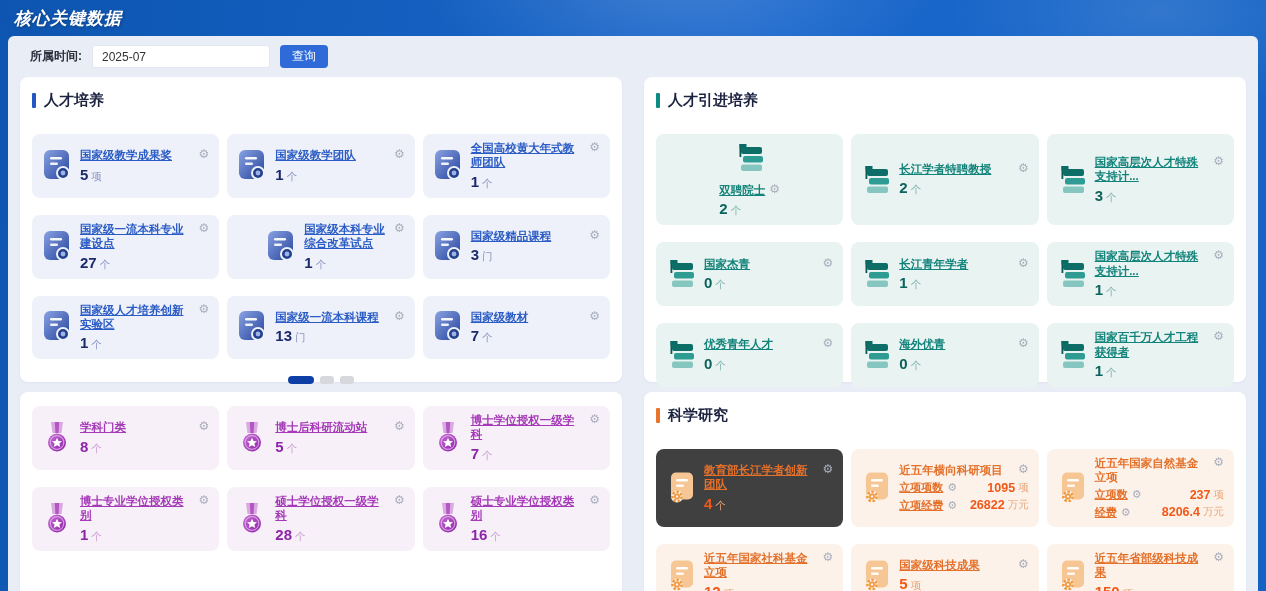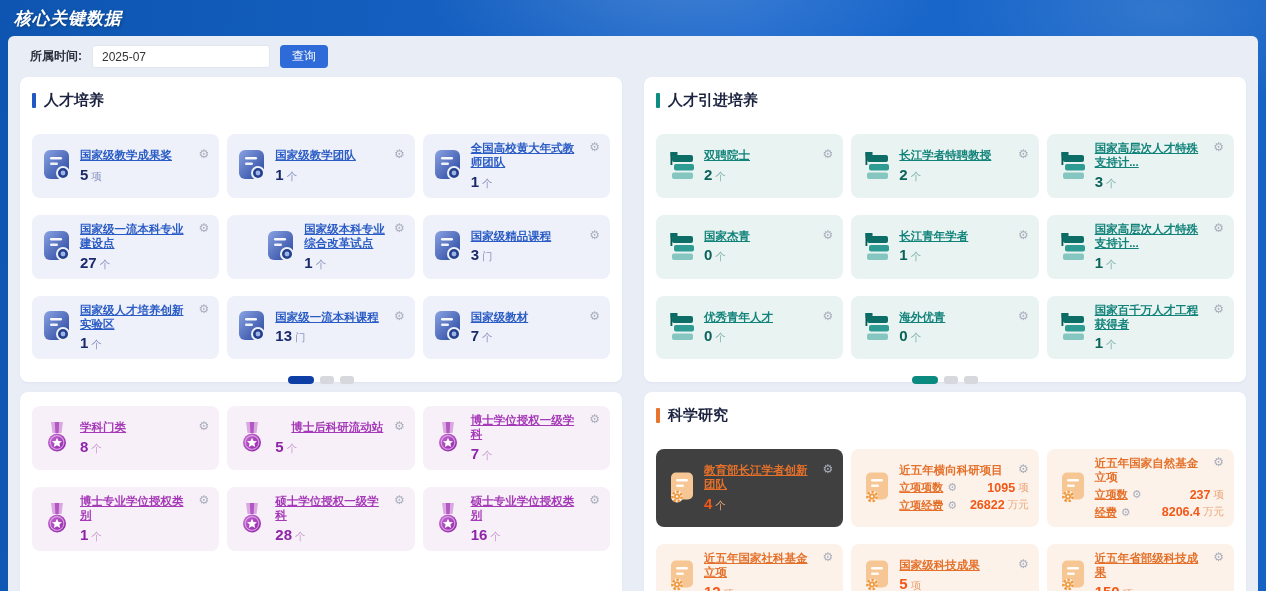--- a/index.html
+++ b/index.html
@@ -275,21 +275,21 @@
           <span class="dot"></span>
           <span class="dot"></span>
         </div>
       </div>
       <div class="panel top">
         <div class="section-head">
           <span class="section-bar" style="background: rgb(13, 140, 130);"></span>
           <span class="section-title">人才引进培养</span>
         </div>
         <div class="cards">
-          <div class="card" style="background: rgb(233, 243, 241);">
+          <div class="card" style="background: rgb(233, 243, 241); flex-direction: column;">
             <span class="card-icon">
               <svg width="30" height="34" viewBox="0 0 30 34">
                 <rect x="4.5" y="3" width="1.8" height="13" fill="#0a5a55"></rect>
                 <rect x="4.5" y="3" width="7" height="4.5" fill="#0a6b65"></rect>
                 <rect x="6" y="6" width="21" height="7" rx="2" fill="#0d6e68"></rect>
                 <rect x="8" y="15" width="20" height="6.5" rx="2" fill="#2f9c93"></rect>
                 <rect x="6" y="23.5" width="21" height="6.5" rx="2" fill="#85c7c0"></rect>
               </svg>
             </span>
             <div class="card-body">
@@ -478,21 +478,21 @@
                 <path d="M9 1 L14 1 L15 12 L10.5 12 Z" fill="#d9a9e0"></path>
                 <path d="M21 1 L16 1 L15 12 L19.5 12 Z" fill="#d9a9e0"></path>
                 <path d="M12.8 1 h4.4 l-0.6 11 h-3.2 z" fill="#b257c3"></path>
                 <circle cx="15" cy="21.5" r="9" fill="url(#gradmedal)"></circle>
                 <circle cx="15" cy="21.5" r="6.8" fill="none" stroke="#e7c3ec" stroke-width="1.2" opacity=".7"></circle>
                 <polygon points="15,16.8 16.5,20 20,20.3 17.4,22.6 18.2,26 15,24.2 11.8,26 12.6,22.6 10,20.3 13.5,20" fill="#fff"></polygon>
               </svg>
             </span>
             <div class="card-body">
               <div class="card-toprow">
-                <a class="card-title" style="color: rgb(165, 58, 184); margin-left: 16px;">博士后科研流动站</a>
+                <a class="card-title" style="color: rgb(165, 58, 184);">博士后科研流动站</a>
                 <span class="gear">⚙</span>
               </div>
               <div class="card-num"><span class="card-value" style="color: rgb(142, 36, 168);">5</span><span class="card-unit" style="color: rgb(199, 158, 208);">个</span></div>
             </div>
           </div>
           <div class="card" style="background: rgb(248, 240, 248);">
             <span class="card-icon">
               <svg width="30" height="34" viewBox="0 0 30 34">
                 <path d="M9 1 L14 1 L15 12 L10.5 12 Z" fill="#d9a9e0"></path>
                 <path d="M21 1 L16 1 L15 12 L19.5 12 Z" fill="#d9a9e0"></path>

